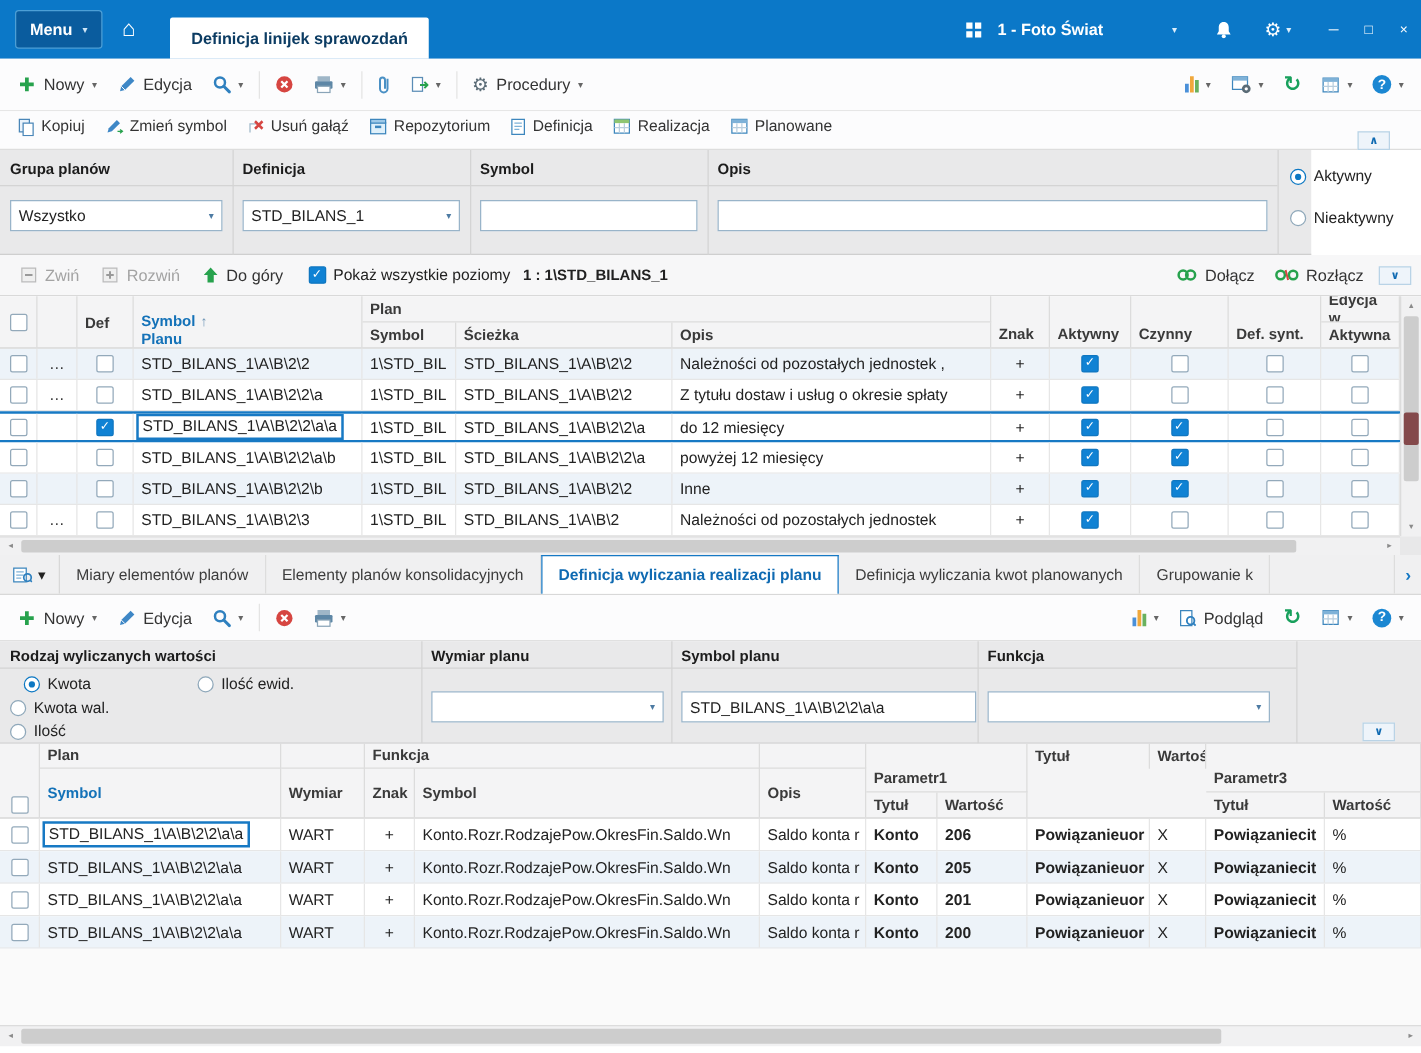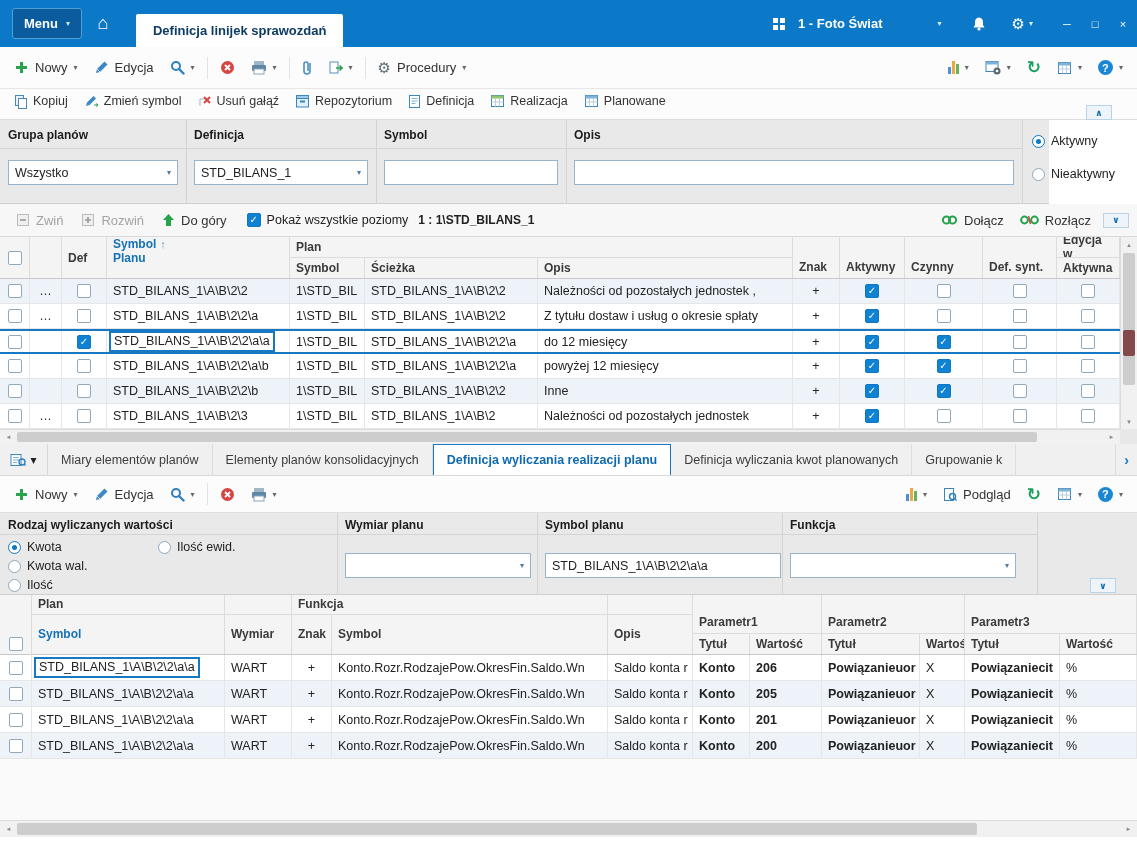--- a/index.html
+++ b/index.html
@@ -78,21 +78,21 @@
      border-radius:2px;background:#fff;font-size:10px;font-weight:bold;color:#fff;line-height:1;flex:0 0 14px}
 .ckb.on{background:#1082d4;border-color:#0f76c0}
 
 
 .gridwrap{left:0;top:237px;width:1137px;height:207px;background:#fff}
 .ghead{position:absolute;left:0;top:0;width:1120px;height:42px;background:#f4f4f5;border-bottom:1px solid #c9c9c9;
        display:flex;font-weight:bold;color:#3a3a3a;font-size:12px}
 .gh{border-right:1px solid #dcdcdc;display:flex;align-items:center;padding:0 6px;overflow:hidden;white-space:nowrap}
 .gh.center{justify-content:flex-start}
 .gh.vbottom{align-items:flex-end;padding-bottom:4px}
-.gh.two{flex-direction:column;align-items:flex-start;justify-content:flex-start;gap:0}
+.gh.two{flex-direction:column;align-items:flex-start;justify-content:flex-end;gap:0}
 .ghgroup{display:flex;flex-direction:column}
 .ghtop{height:21px;border-bottom:1px solid #dcdcdc;border-right:1px solid #dcdcdc;display:flex;align-items:center;padding:0 6px;overflow:hidden}
 .ghsub{display:flex;height:20px}
 .ghsub .gh{height:20px}
 .blue2{color:#1472b8}
 .sorticon{color:#6b93b5;font-size:11px;margin-left:4px;font-weight:normal}
 .gbody{position:absolute;left:0;top:42px;width:1120px;height:150px;overflow:hidden;background:#fff}
 .grow{display:flex;height:25px;border-bottom:1px solid #e6e6e6;background:#fff}
 .grow.alt{background:#edf3f9}
 .grow.sel{background:#fff;border-top:2px solid #1779c4;border-bottom:2px solid #1779c4}
@@ -859,21 +859,21 @@
 </div>
 
 <div class="abs fpanel2">
   <div class="hline" style="left:0;top:21px;width:1037px"></div>
   <div class="vline" style="left:337px;top:0;height:82px"></div>
   <div class="vline" style="left:537px;top:0;height:82px"></div>
   <div class="vline" style="left:782px;top:0;height:82px"></div>
   <div class="vline" style="left:1037px;top:0;height:82px"></div>
 
   <div class="flabel" style="left:8px;top:5px">Rodzaj wyliczanych wartości</div>
-  <label class="rlabel" style="left:8px;top:27px">
+  <label class="rlabel" style="left:19px;top:27px">
     <span class="rdo on">
         <i></i>
       </span>
     <span>Kwota</span>
   </label>
   <label class="rlabel" style="left:158px;top:27px">
     <span class="rdo"></span>
     <span>Ilość ewid.</span>
   </label>
   <label class="rlabel" style="left:8px;top:46px">
@@ -949,23 +949,20 @@
     <div class="g2sub">
       <div class="sc" style="width:57px">
           <span>Tytuł</span>
         </div>
       <div class="sc" style="width:72px">
           <span>Wartość</span>
         </div>
     </div>
   </div>
   <div class="g2group" style="width:143px">
-    <div class="g2mid">
-        <span>Parametr2</span>
-      </div>
     <div class="g2sub">
       <div class="sc" style="width:98px">
           <span>Tytuł</span>
         </div>
       <div class="sc" style="width:45px">
           <span>Wartość</span>
         </div>
     </div>
   </div>
   <div class="g2group" style="width:172px">

